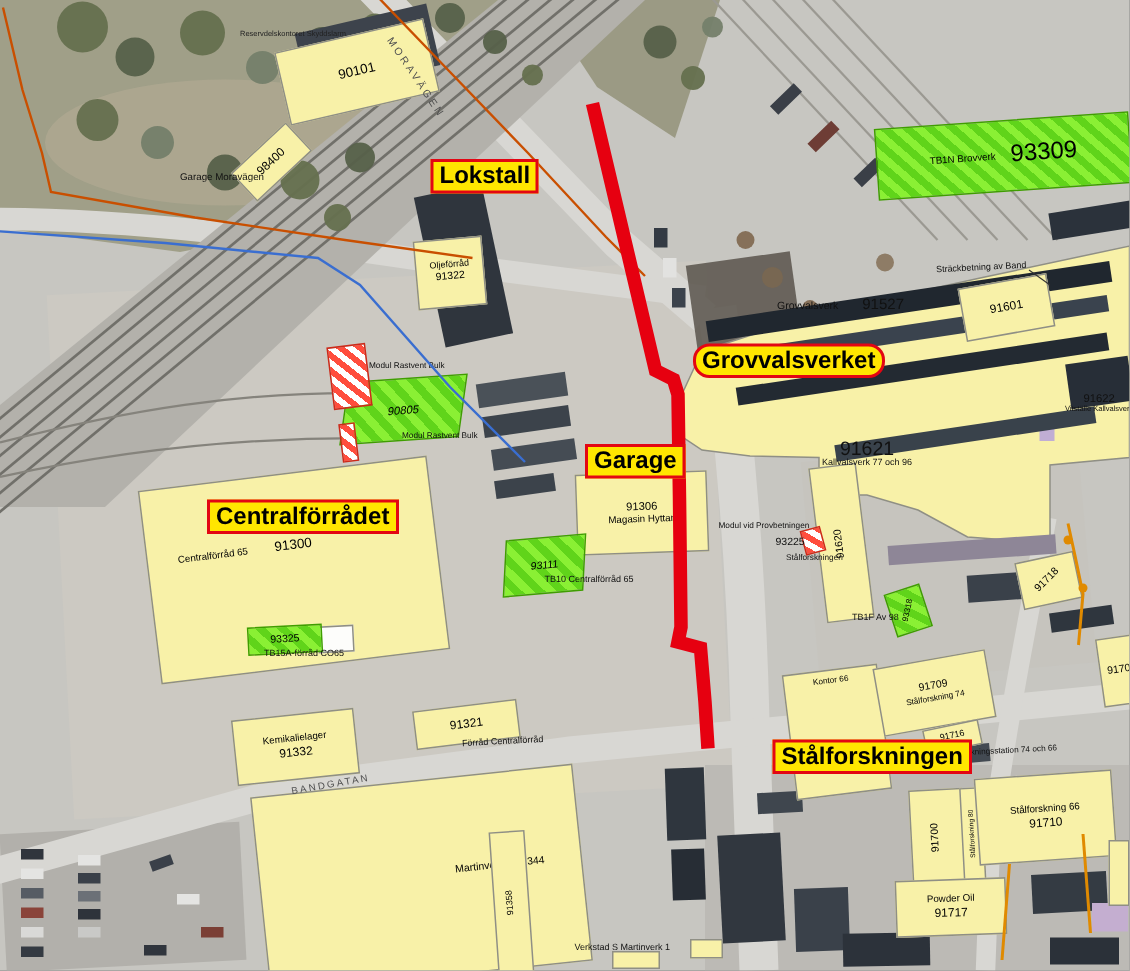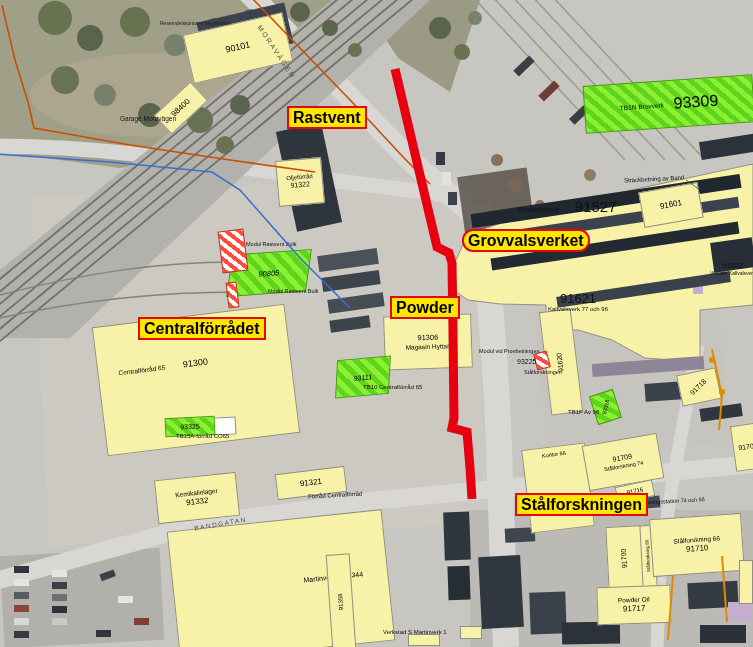--- a/index.html
+++ b/index.html
@@ -11,21 +11,21 @@
   .bld{position:absolute;z-index:10;background:#f8f1a8;border:1px solid #8f8f85;box-sizing:border-box;
        display:flex;flex-direction:column;align-items:center;justify-content:center;text-align:center;line-height:1.25;}
   .bld .n{font-size:8px;white-space:nowrap;}
   .bld .t{font-size:6px;white-space:nowrap;}
   .bld.white{background:#fdfdfb;}
   .green{position:absolute;z-index:20;background:repeating-linear-gradient(45deg,#8af034 0 5px,#60d41a 5px 10px);
        border:1px solid #3f9e00;box-sizing:border-box;display:flex;align-items:center;justify-content:center;}
   .hatchRW{position:absolute;z-index:20;background:repeating-linear-gradient(45deg,#ff4d3d 0 4px,#ffffff 4px 8px);
        border:1px solid #cc2a1a;box-sizing:border-box;}
   .ann{position:absolute;z-index:30;font-size:6px;white-space:nowrap;color:#111;}
-  .ann .big{font-size:15px;}
+  .ann .big{font-size:10px;}
   .street{position:absolute;z-index:30;color:#4f4f4f;font-size:7px;letter-spacing:2px;white-space:nowrap;}
   .hl{position:absolute;z-index:50;background:#ffe600;border:2px solid #e30613;font-weight:bold;
       font-size:16px;padding:0 4px;line-height:1.2;white-space:nowrap;}
   .vspan{transform:rotate(-90deg);white-space:nowrap;display:block;}
 </style>
 </head>
 <body>
 
 <div class="map">
 
@@ -289,19 +289,19 @@
       <path d="M712,349 L717,372 L722,396 L719,430"></path>
       <path d="M722,556 L727,622"></path>
       <path d="M673,576 L668,640"></path>
     </g>
     <circle cx="712" cy="360" r="3" fill="#e08a00"></circle>
     <circle cx="722" cy="392" r="3" fill="#e08a00"></circle>
     <path d="M686,180 L700,190" stroke="#333" stroke-width="0.7" fill="none"></path>
     <path d="M395,69 L437,247 L449,253 L452,263 L453,332 L454,418 L452,428 L467,432 L470,468 L472,499" stroke="#e60010" stroke-width="9" fill="none" stroke-linejoin="miter"></path>
   </svg>
 
-  <div class="hl" style="left:287px;top:106px;">Rastvent</div>
+  <div class="hl" style="left:287px;top:106px;">Lokstall</div>
   <div class="hl" style="left:462px;top:229px;border-radius:11px;">Grovvalsverket</div>
-  <div class="hl" style="left:390px;top:296px;">Powder</div>
-  <div class="hl" style="left:138px;top:317px;">Centralförrådet</div>
+  <div class="hl" style="left:390px;top:296px;">Garage</div>
+  <div class="hl" style="left:138px;top:333px;">Centralförrådet</div>
   <div class="hl" style="left:515px;top:493px;">Stålforskningen</div>
 
 </div>
 
 </body></html>

